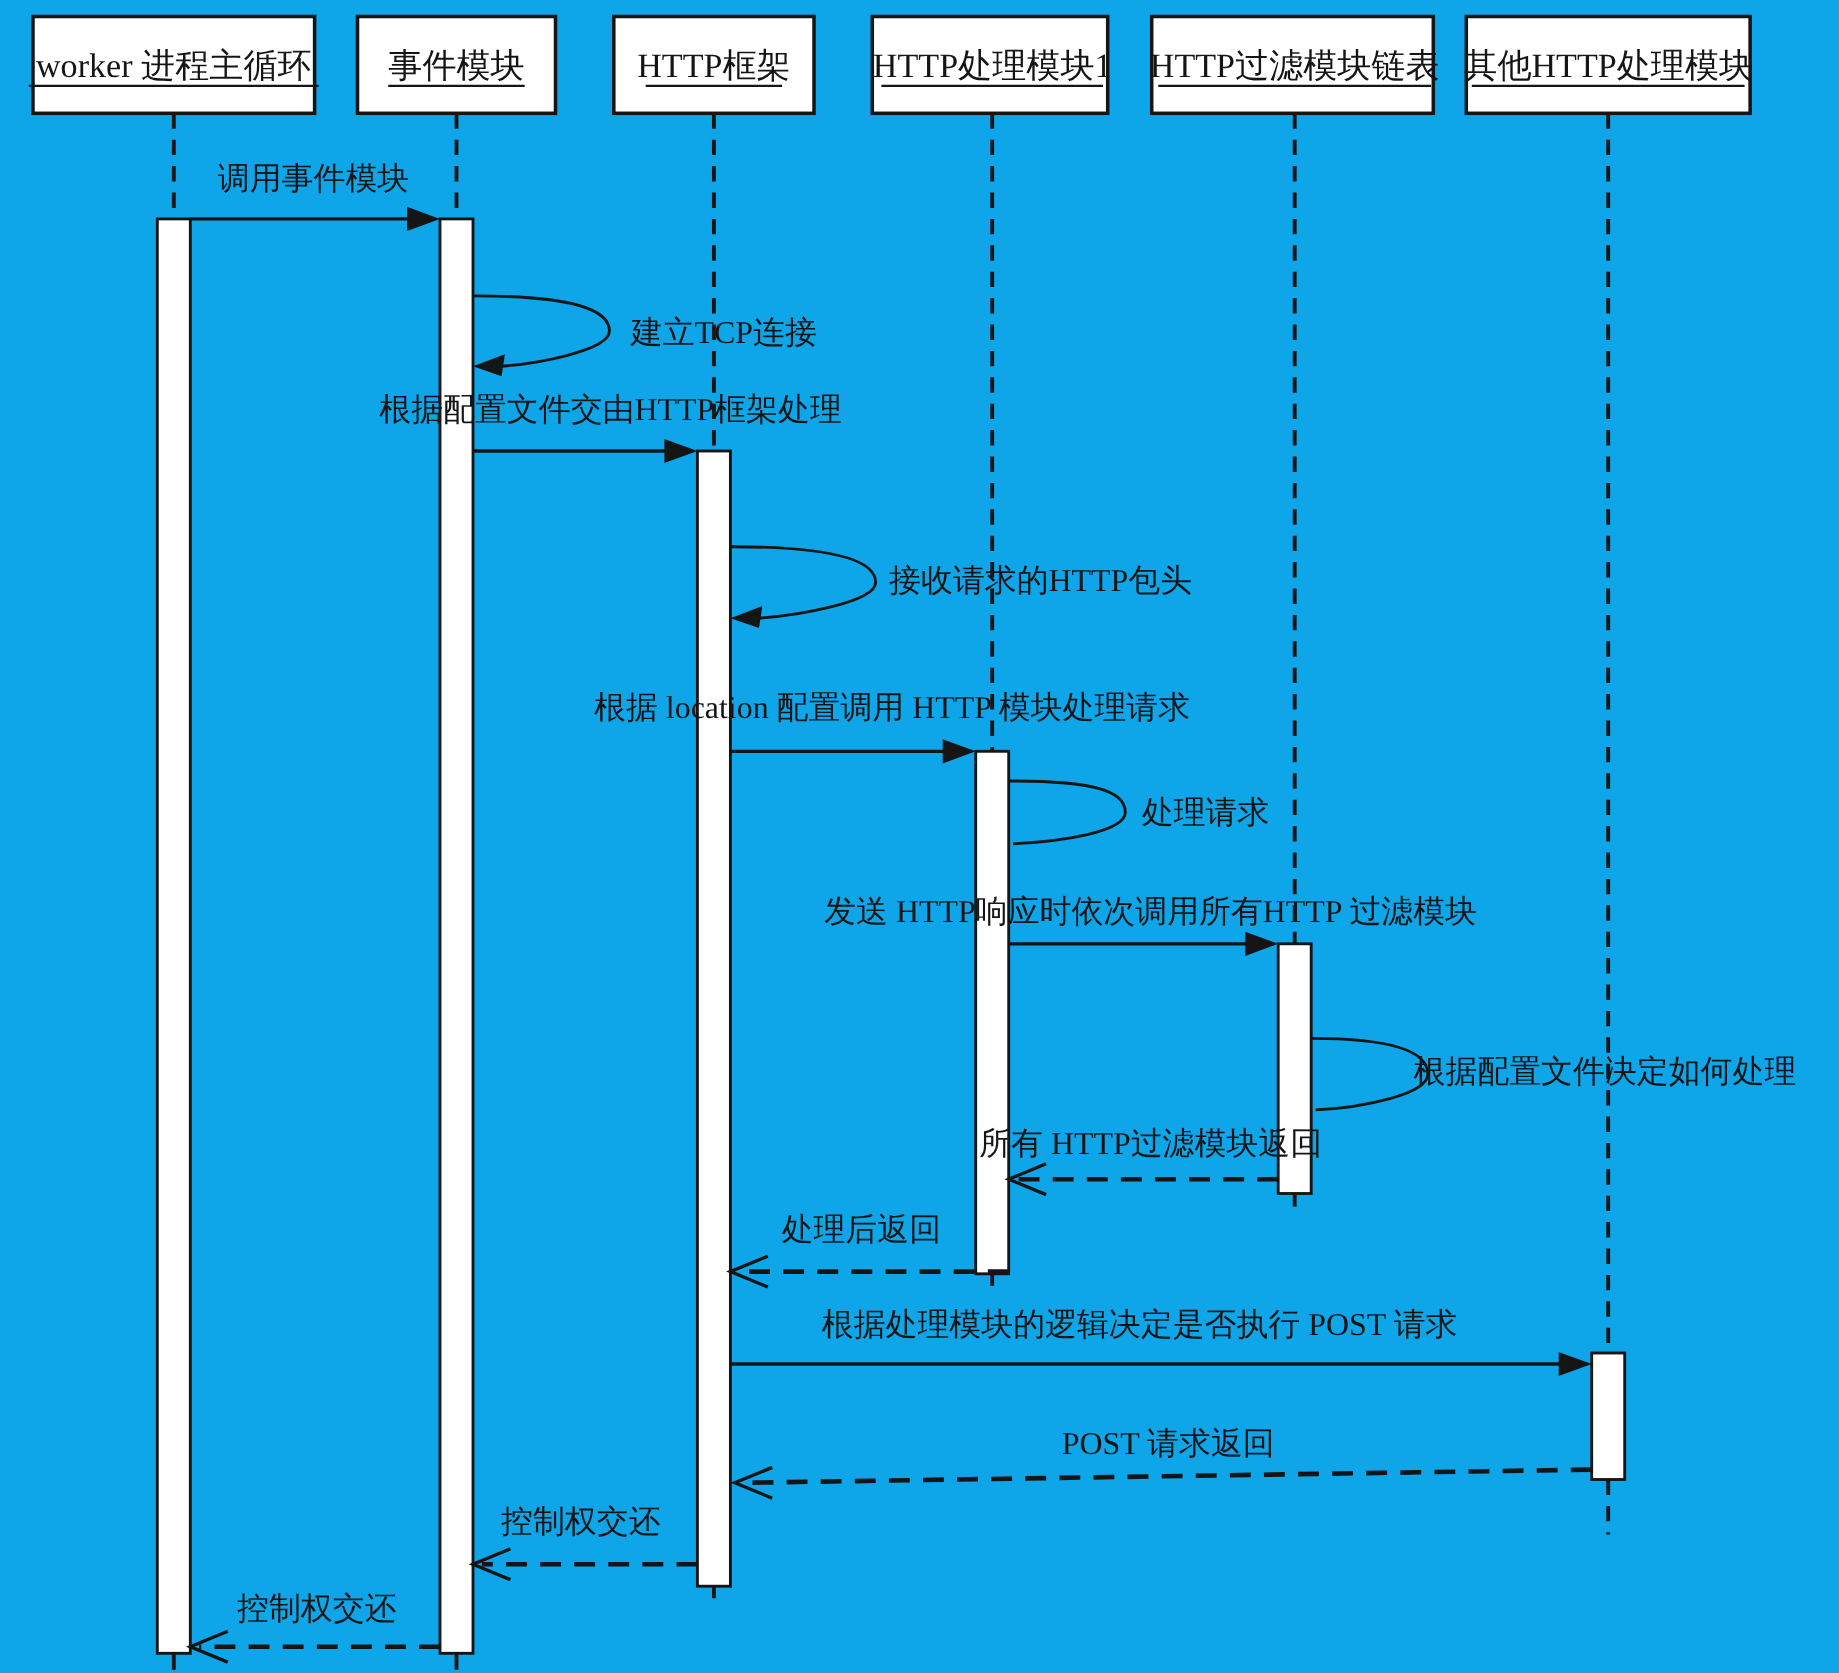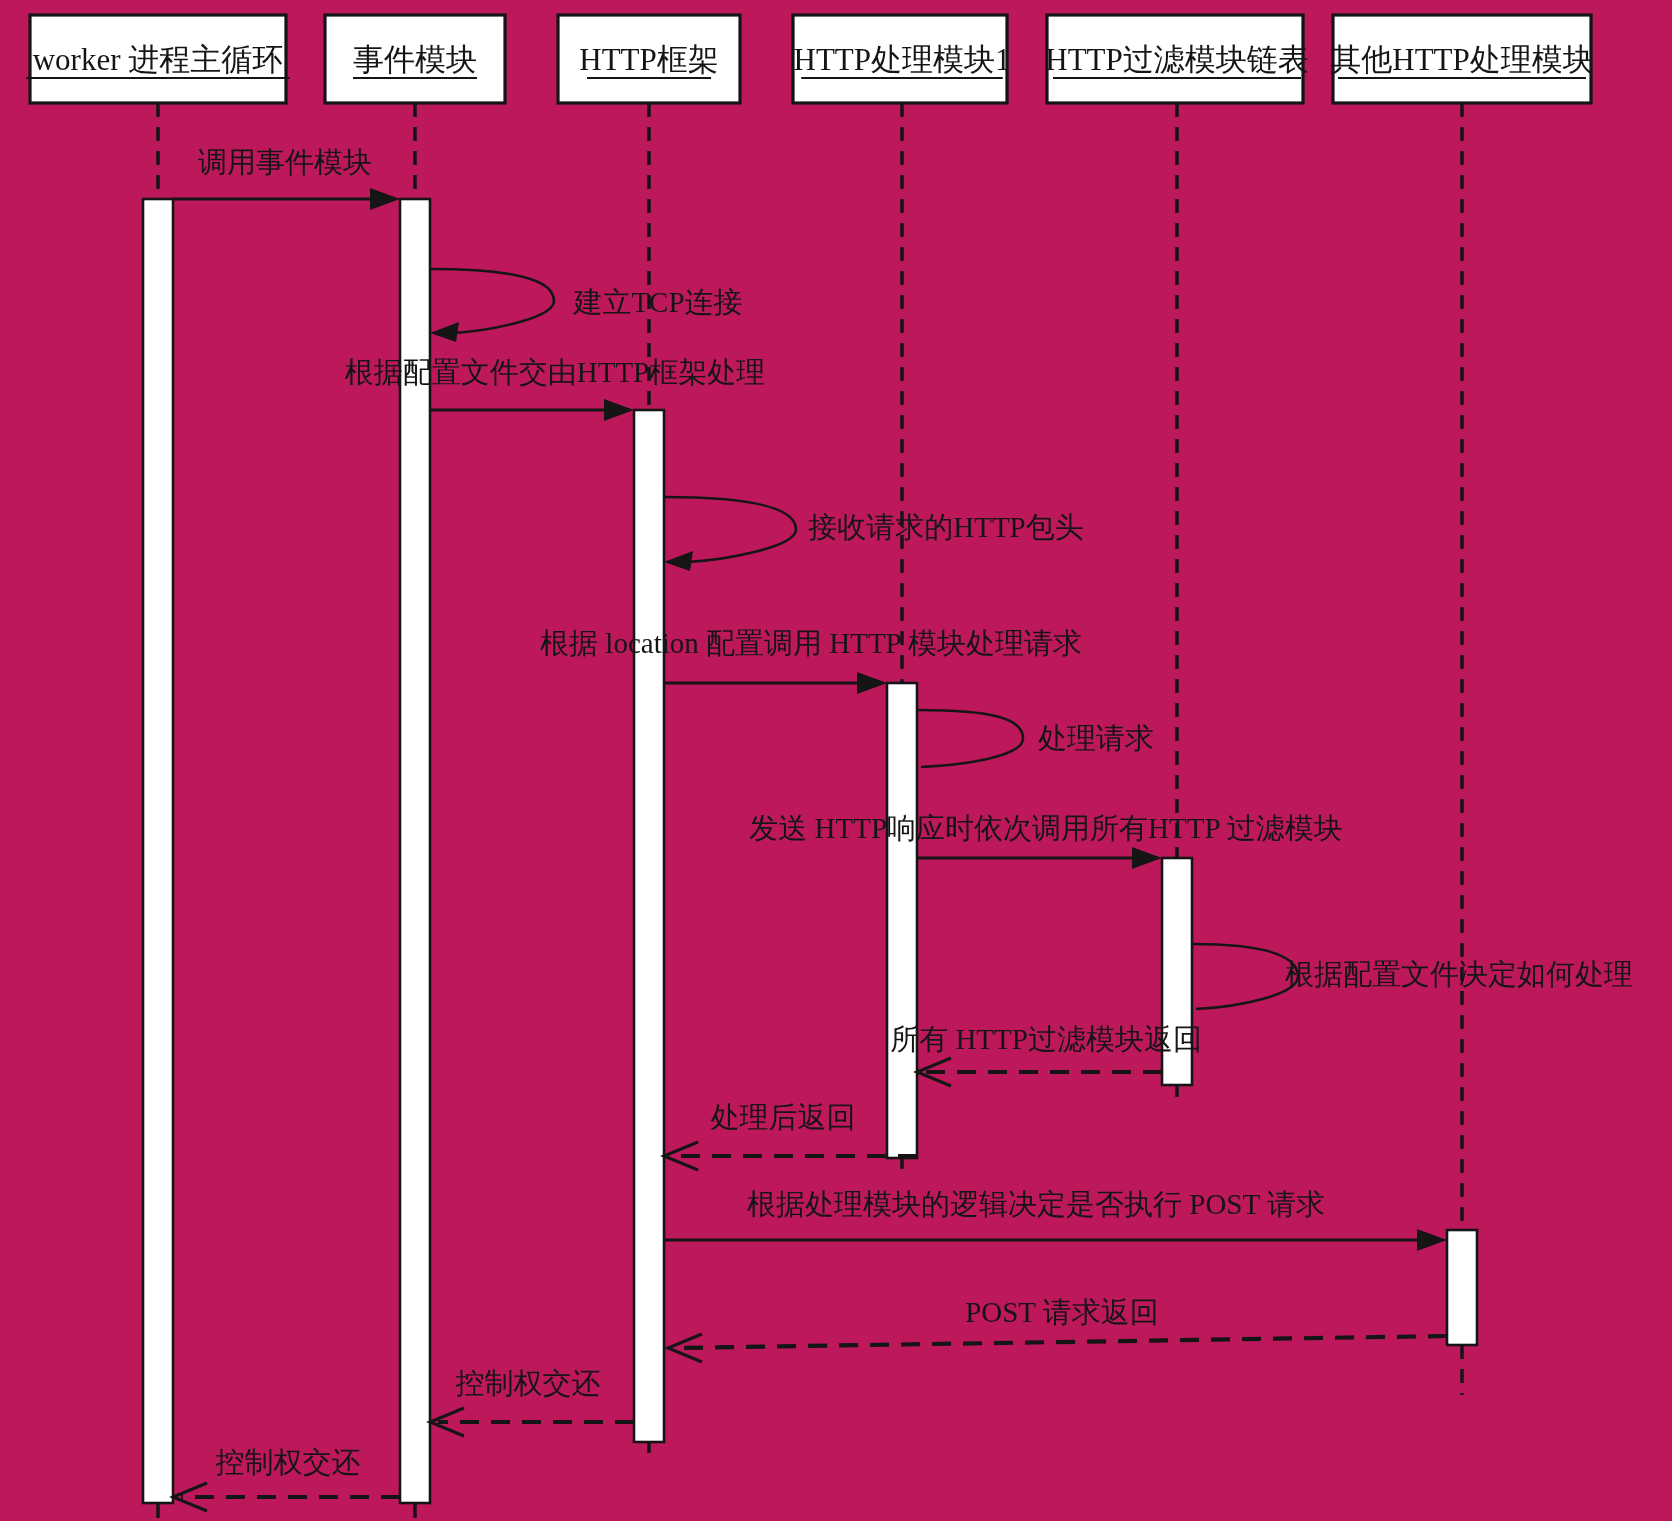--- a/index.html
+++ b/index.html
@@ -1,16 +1,16 @@
 <!DOCTYPE html>
 <html><head>
 <meta charset="utf-8">
 <style>
   html,body{margin:0;padding:0;background:#ffffff;}
-  .canvas{position:relative;width:1672px;height:1521px;background:#be185d;overflow:hidden;}
+  .canvas{position:relative;width:1672px;height:1521px;background:#0ea5e9;overflow:hidden;}
   svg{display:block;}
   text{font-family:"Liberation Serif","DejaVu Serif",serif;fill:#151515;}
   .participant-label{font-size:31px;}
   .message-label{font-size:29px;}
 </style>
 </head>
 <body>
 
 <div class="canvas">
   <svg id="diagram" width="1672" height="1521" viewBox="0 0 1672 1521">

